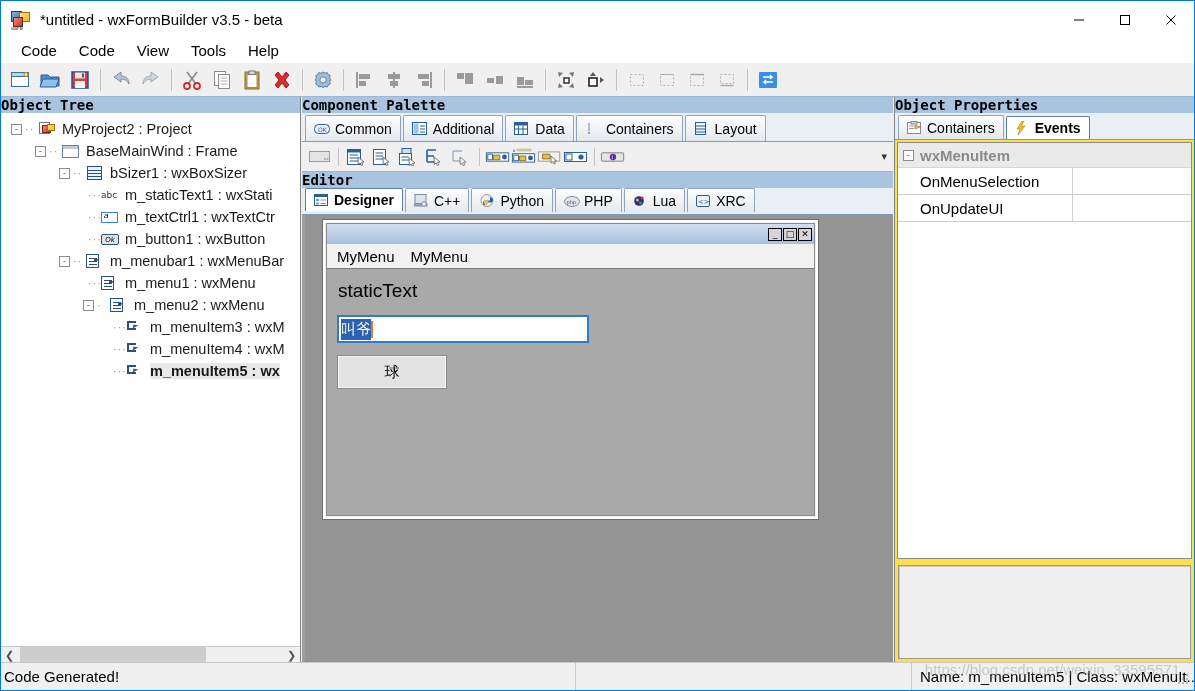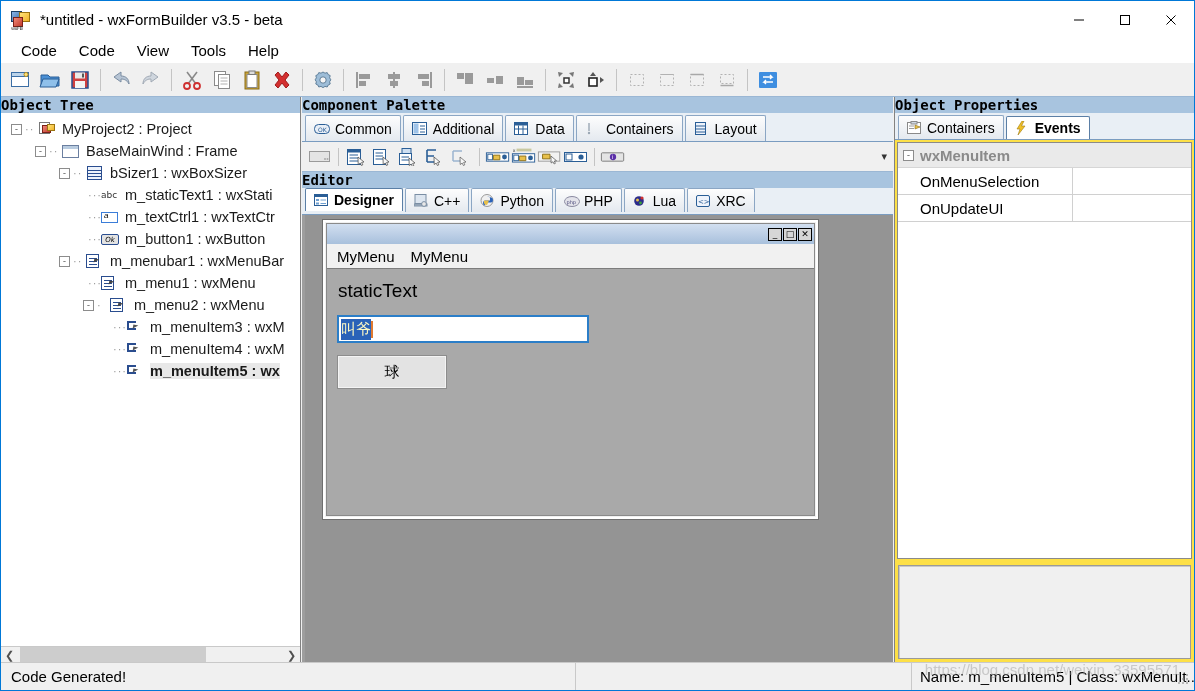--- a/index.html
+++ b/index.html
@@ -259,21 +259,21 @@
     border:1px solid #9a9a9a; box-shadow: inset 1px 1px 0 #c9c9c9;
   }
 
   
   .statusbar {
     position: absolute; left: 0; bottom: 0; width: 1193px; height: 28px;
     background: #f0f0f0; border-top: 1px solid #c9c9c9;
     display: flex; align-items: center;
   }
   .status-left {
-    flex: 1; font-size: 15px; color:#000; padding-left: 10px;
+    flex: 1; font-size: 15px; color:#000; padding-left: 3px;
     border-right: 1px solid #c9c9c9; height: 100%; display:flex; align-items:center;
   }
   .status-mid { width: 336px; border-right:1px solid #c9c9c9; height:100%; }
   .status-right {
     width: 282px; font-size: 15px; color:#000; height:100%;
     display:flex; align-items:center; padding-left: 8px; white-space:nowrap; overflow:hidden;
   }
   .grip { position:absolute; right:4px; bottom:4px; width:12px; height:12px; opacity:.55; }
   .grip i { position:absolute; width:2px; height:2px; background:#8a8a8a; display:block; }
 

